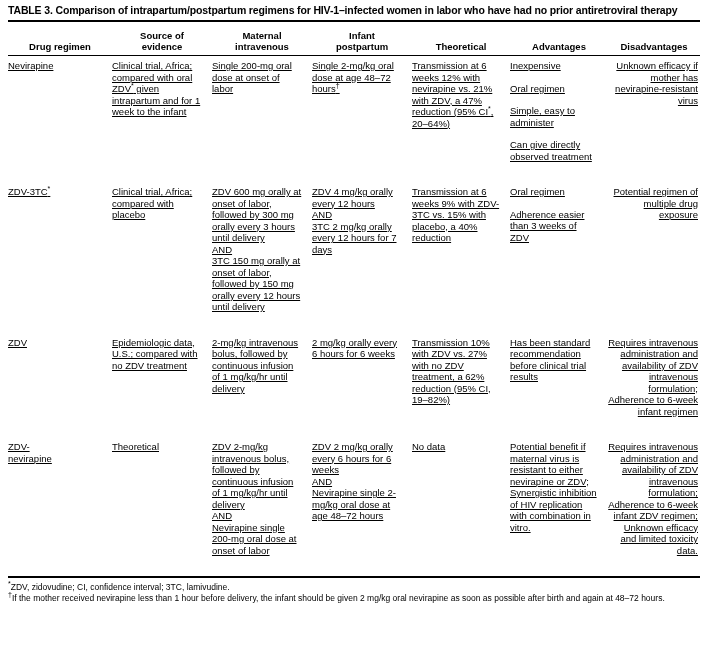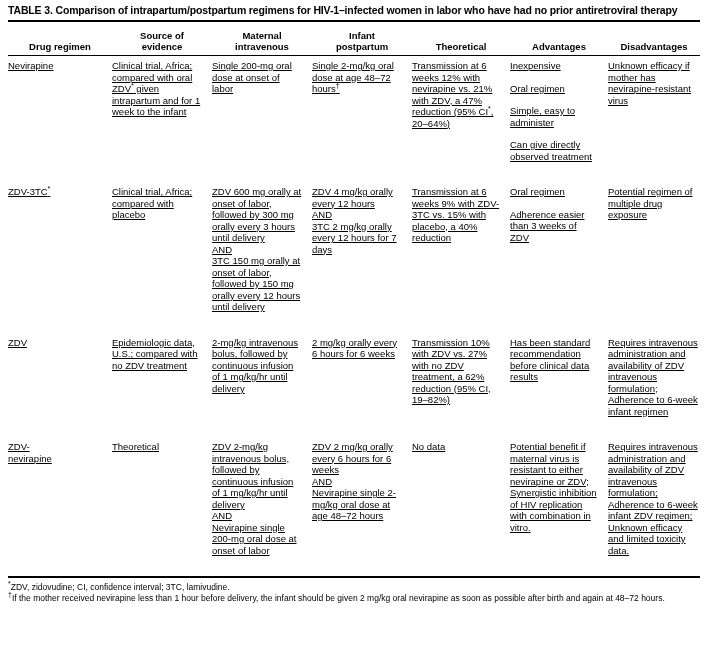--- a/index.html
+++ b/index.html
@@ -40,21 +40,21 @@
     white-space: pre-line;
     border-bottom: 1.5px solid #000;
   }
   td {
     font-size: 9.5px;
     vertical-align: top;
     text-align: left;
     padding: 4px 10px 20px 0;
     line-height: 11.5px;
   }
-  td:last-child { padding-right: 2px; }
+  td:last-child { padding-right: 2px; text-align: right; }
   tbody tr:last-child td { padding-bottom: 20px; }
   td p { margin: 0; text-decoration: underline; }
   td p + p { margin-top: 11px; }
   sup {
     font-size: 7px;
     line-height: 0;
     vertical-align: super;
   }
   .footnotes {
     border-top: 2px solid #000;
@@ -161,21 +161,21 @@
         <td>
             <p>2-mg/kg intravenous bolus, followed by continuous infusion of 1 mg/kg/hr until delivery</p>
           </td>
         <td>
             <p>2 mg/kg orally every 6 hours for 6 weeks</p>
           </td>
         <td>
             <p>Transmission 10% with ZDV vs. 27% with no ZDV treatment, a 62% reduction (95% CI, 19–82%)</p>
           </td>
         <td>
-            <p>Has been standard recommendation before clinical data results</p>
+            <p>Has been standard recommendation before clinical trial results</p>
           </td>
         <td>
             <p>Requires intravenous administration and availability of ZDV intravenous formulation;<br>Adherence to 6-week infant regimen</p>
           </td>
       </tr>
       <tr>
         <td>
             <p>ZDV-<br>nevirapine</p>
           </td>
         <td>

